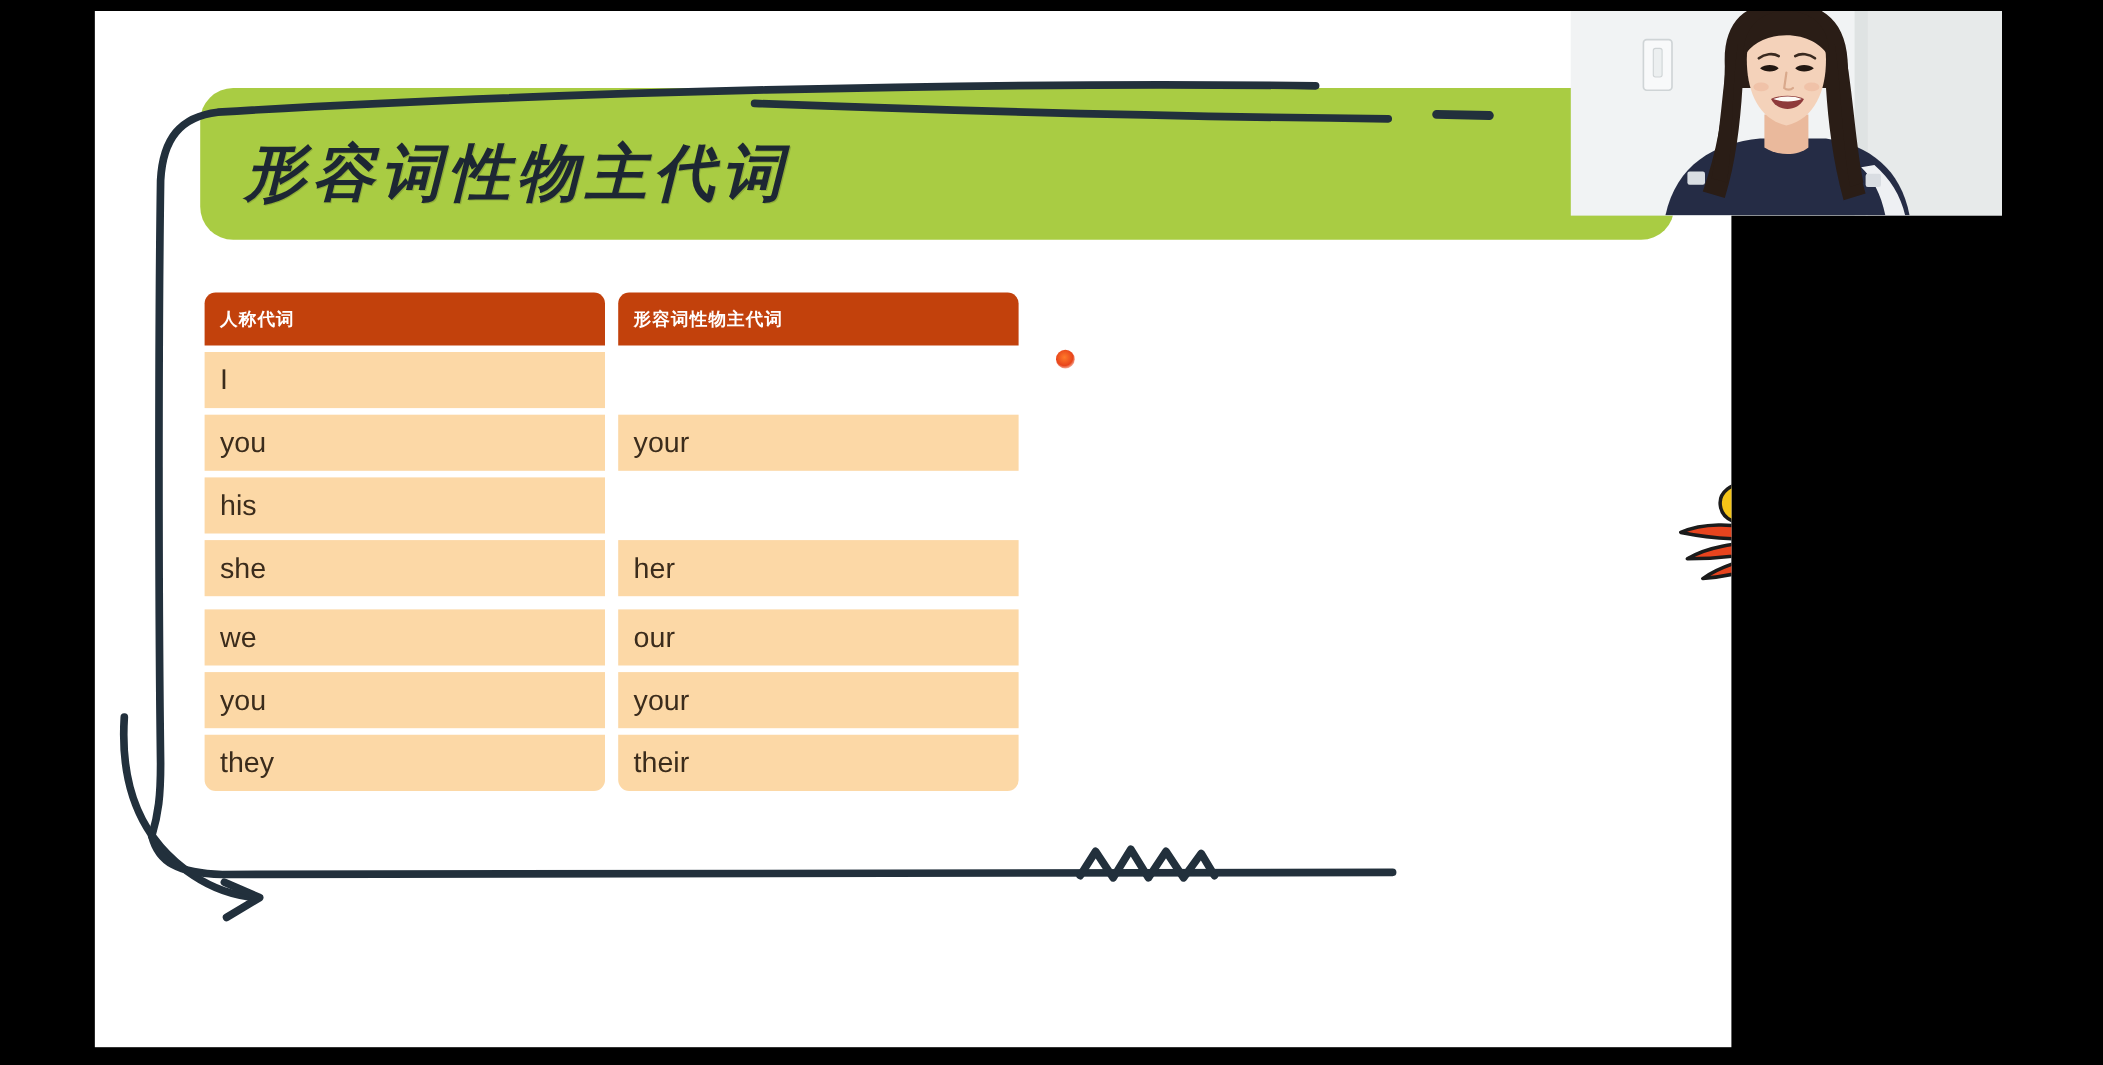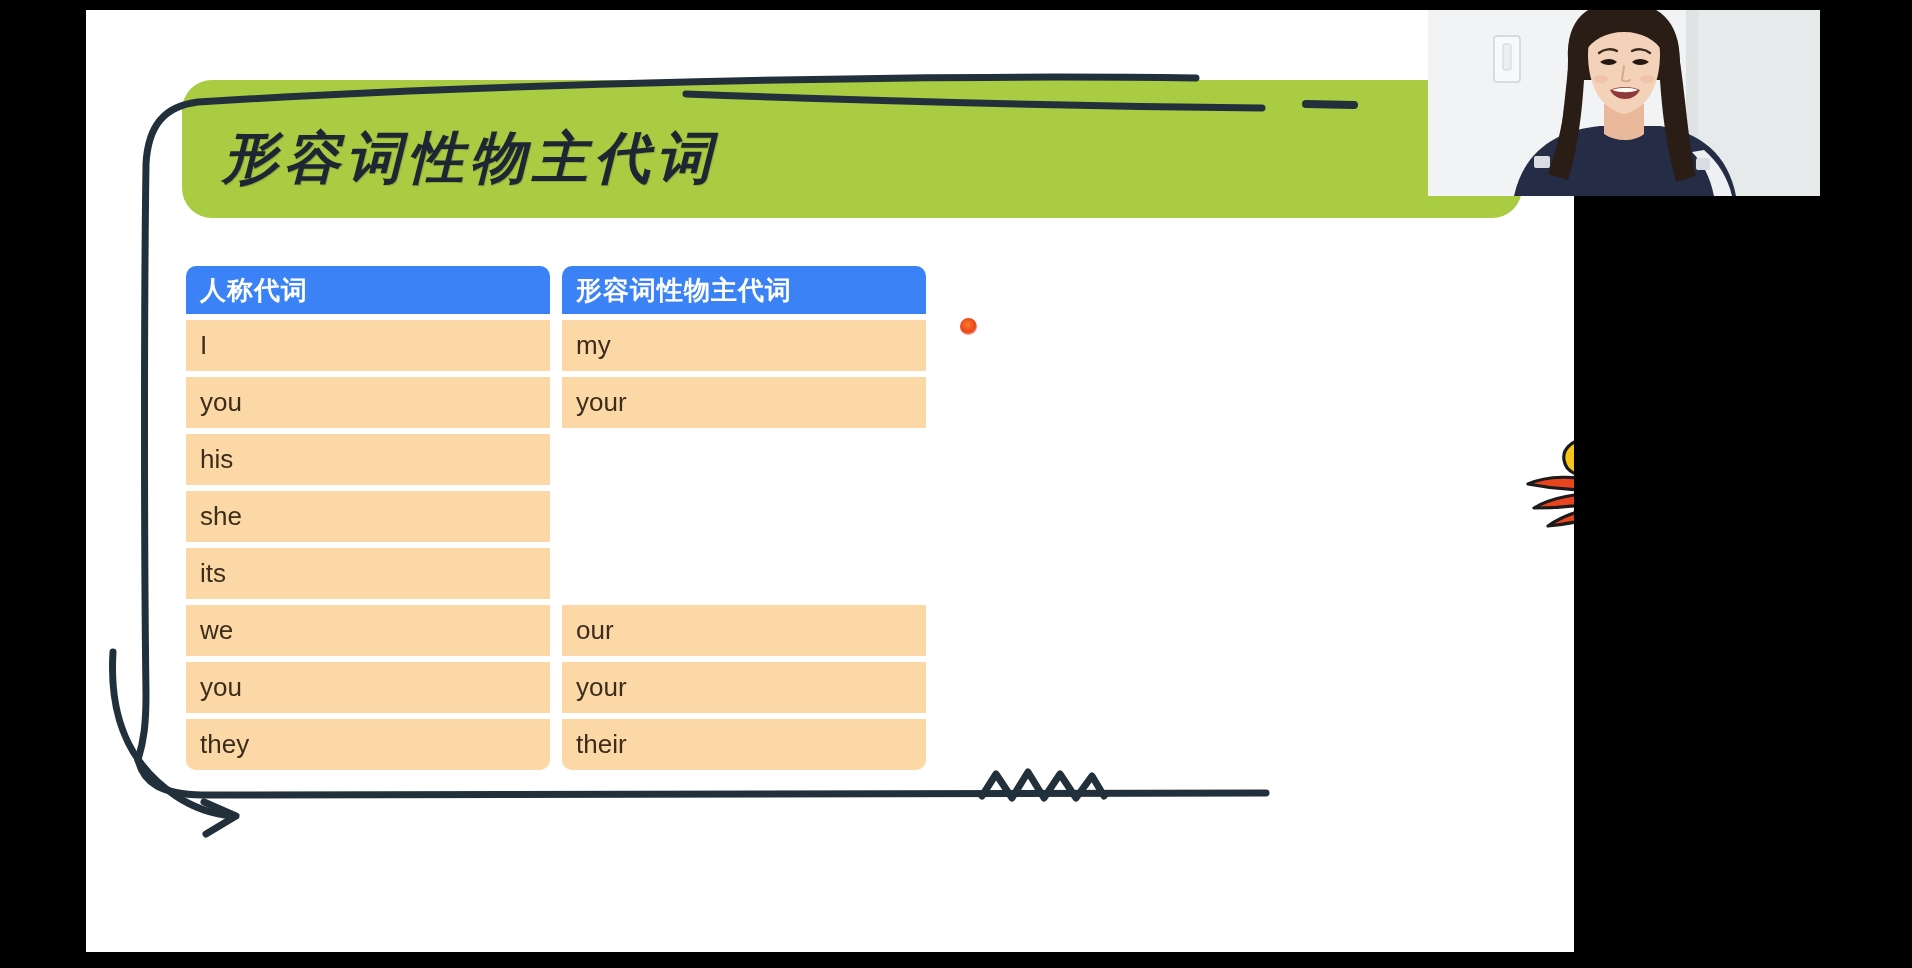--- a/index.html
+++ b/index.html
@@ -59,24 +59,24 @@
     width: 364px;
     height: 51px;
     display: flex;
     align-items: center;
     padding-left: 14px;
     font-size: 26px;
     color: #3b2c1c;
     background: #fcd8a6;
   }
   .head-row .cell {
-    background: #3b82f6;
+    background: #c2410c;
     color: #ffffff;
     font-weight: 700;
-    font-size: 26px;
+    font-size: 16px;
     letter-spacing: 1px;
     height: 48px;
   }
   .head-row .cell:first-child { border-radius: 10px 10px 0 0; }
   .head-row .cell:last-child  { border-radius: 10px 10px 0 0; }
   .table-row:last-child .cell:first-child { border-radius: 0 0 10px 10px; }
   .table-row:last-child .cell:last-child  { border-radius: 0 0 10px 10px; }
 
   
   .pointer-dot {
@@ -149,34 +149,33 @@
 
     <div class="table">
 
       <div class="table-row head-row">
         <div class="cell">人称代词</div>
         <div class="cell">形容词性物主代词</div>
       </div>
 
       <div class="table-row">
         <div class="cell">I</div>
-        <div class="cell">my</div>
       </div>
       <div class="table-row">
         <div class="cell">you</div>
         <div class="cell">your</div>
       </div>
       <div class="table-row">
         <div class="cell">his</div>
       </div>
       <div class="table-row">
         <div class="cell">she</div>
-      </div>
-      <div class="table-row">
-        <div class="cell">its</div>
+        <div class="cell">her</div>
+      </div>
+      <div class="table-row">
       </div>
       <div class="table-row">
         <div class="cell">we</div>
         <div class="cell">our</div>
       </div>
       <div class="table-row">
         <div class="cell">you</div>
         <div class="cell">your</div>
       </div>
       <div class="table-row">

